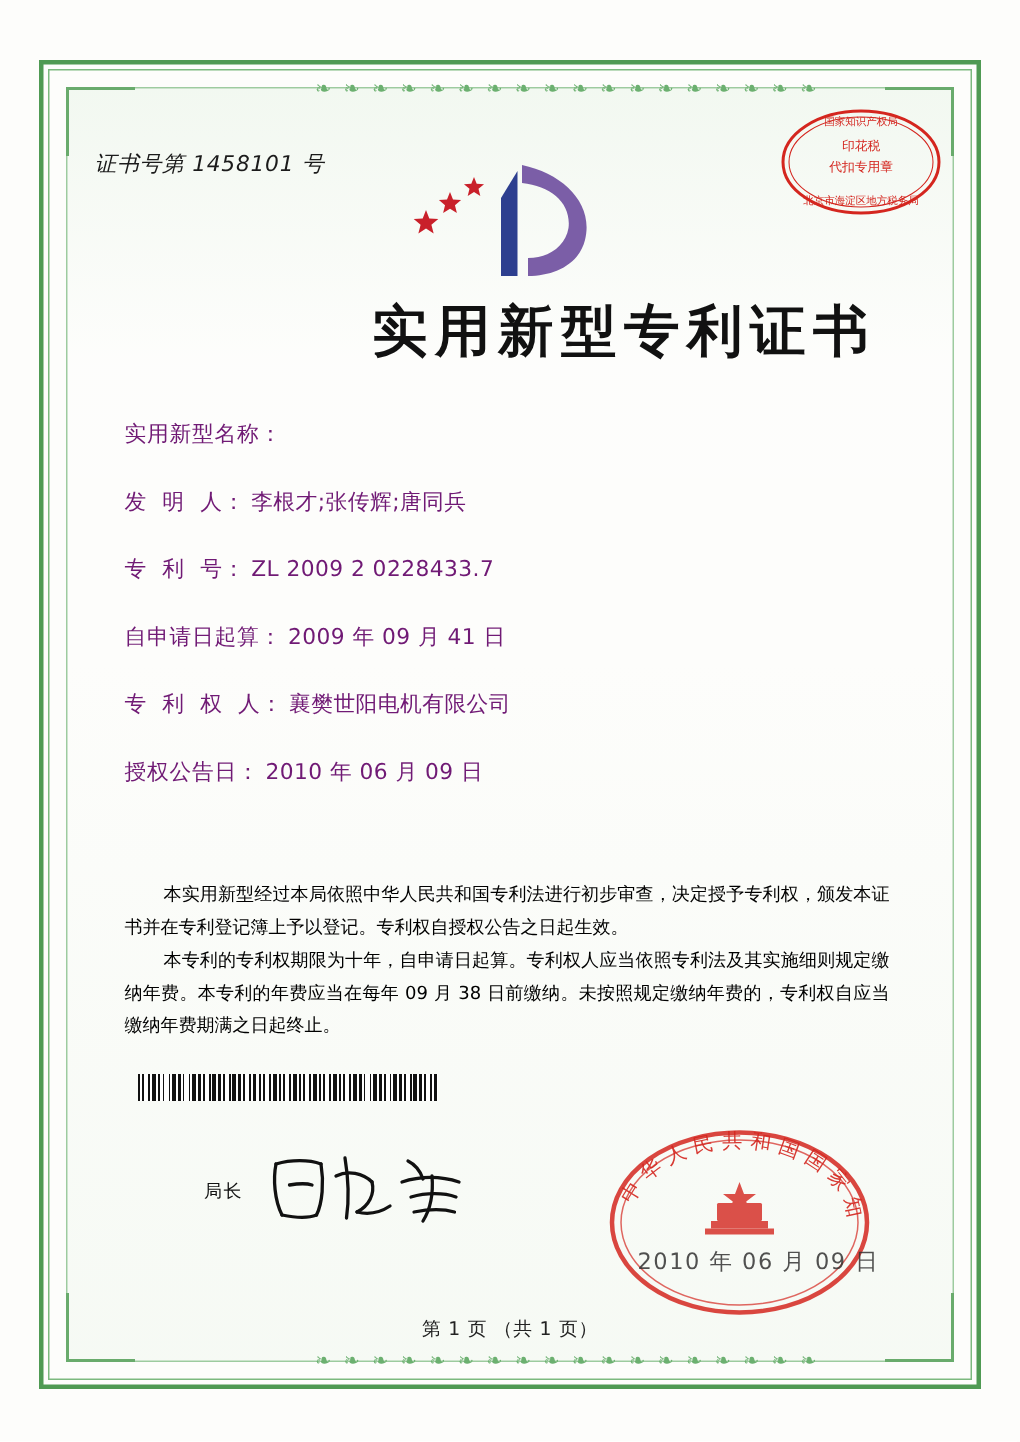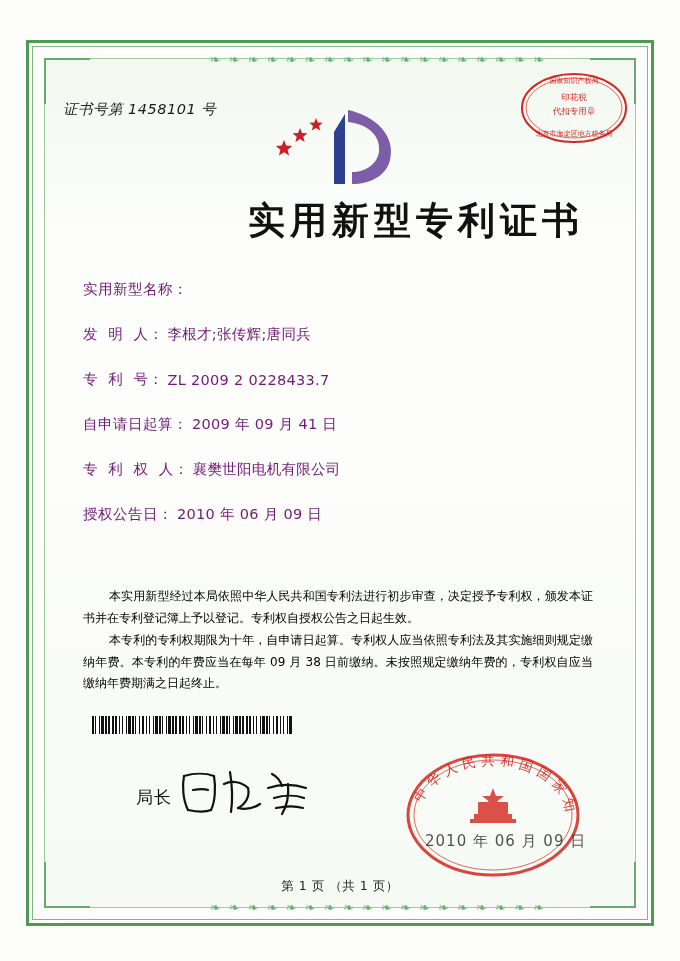--- a/index.html
+++ b/index.html
@@ -152,21 +152,21 @@
         #111 0px, #111 1.6px, #fff 1.6px, #fff 3px,
         #111 3px, #111 4.2px, #fff 4.2px, #fff 7px,
         #111 7px, #111 8.2px, #fff 8.2px, #fff 9.4px,
         #111 9.4px, #111 12px, #fff 12px, #fff 13.4px);
   }
 
   
   .director-label {
     position: absolute;
     left: 136px; top: 786px;
-    font-size: 17px;
+    font-size: 12px;
     color: #111;
     letter-spacing: 1px;
     text-align: right;
   }
   .signature {
     position: absolute;
     left: 176px; top: 762px;
     width: 150px; height: 60px;
   }
 

